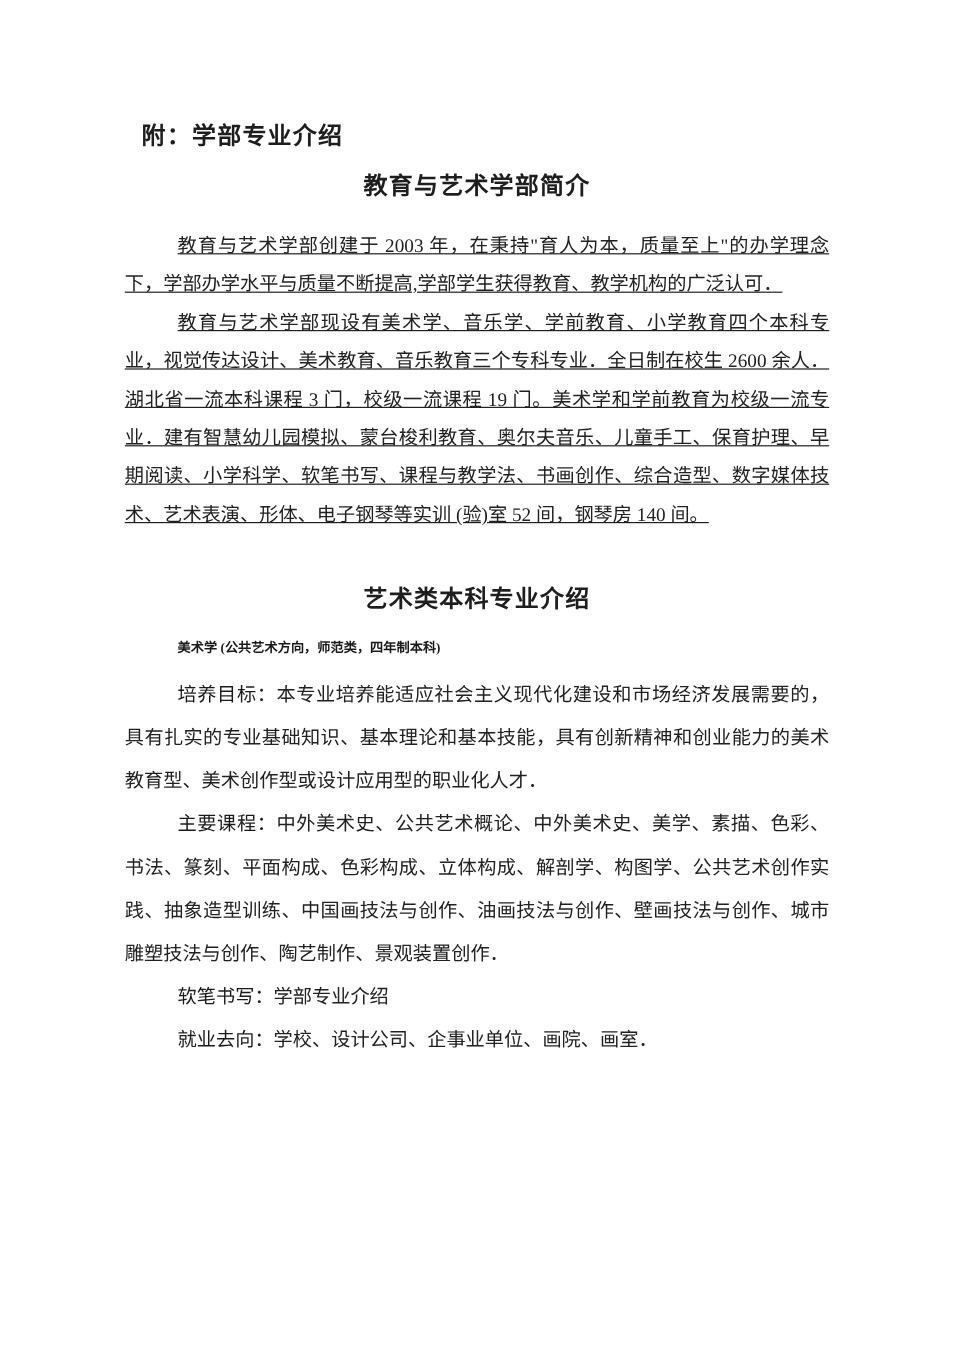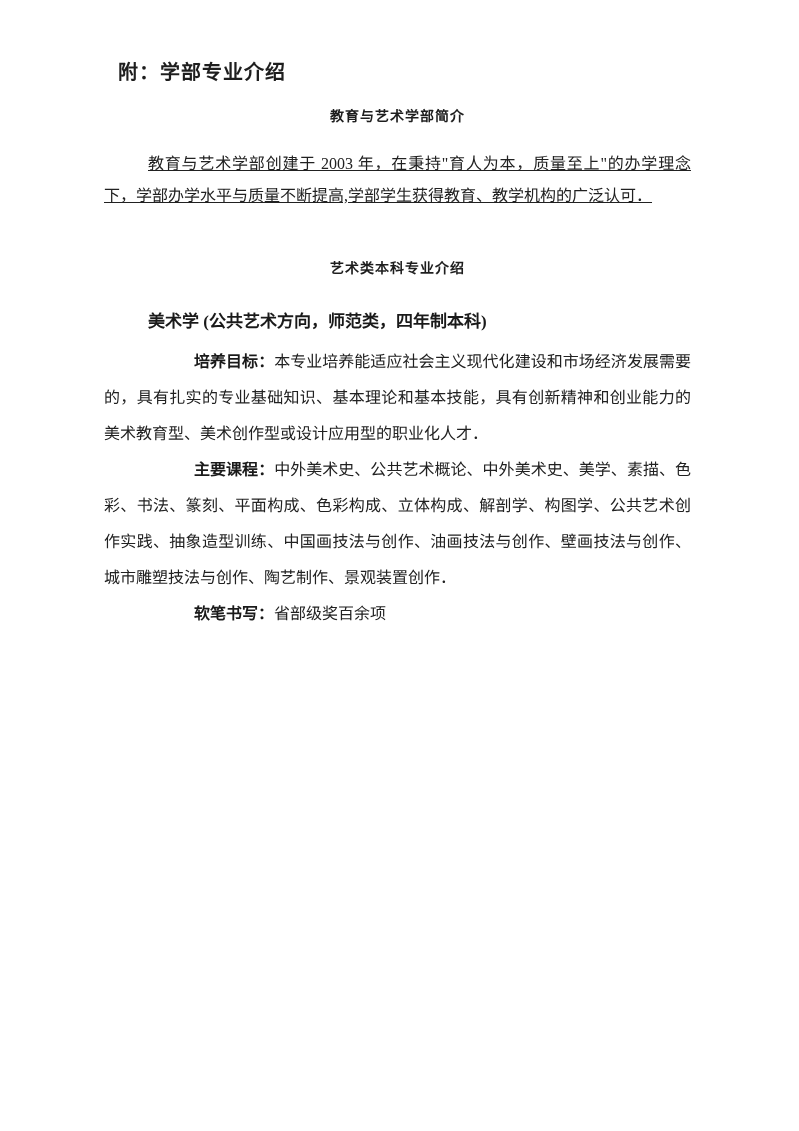--- a/index.html
+++ b/index.html
@@ -11,105 +11,108 @@
     width: 799px;
     height: 1131px;
     overflow: hidden;
     color: #1e1e1e;
     font-family: "Liberation Serif", "DejaVu Serif", serif;
   }
   .page {
     box-sizing: border-box;
     width: 799px;
     height: 1131px;
-    padding: 60px 108px 0 104px;
+    padding: 102px 108px 0 104px;
     background: #ffffff;
   }
   .attachment-heading {
     font-family: "Liberation Sans", "DejaVu Sans", sans-serif;
     font-weight: bold;
     font-size: 20px;
     line-height: 24px;
     margin: 0 0 20px 14px;
     letter-spacing: 1px;
   }
   .center-heading {
-    font-family: Liberation Sans, sans-serif;
+    font-family: Liberation Mono, monospace;
     font-weight: bold;
-    font-size: 14px;
+    font-size: 20px;
     line-height: 24px;
     text-align: center;
     margin: 0 0 20px 0;
     letter-spacing: 1px;
   }
   .dept-heading {
     margin-top: 0;
   }
   .majors-heading {
     margin-top: 44px;
-    margin-bottom: 24px;
+    margin-bottom: 8px;
   }
   .body-para {
     font-size: 16px;
     line-height: 32px;
     text-align: justify;
     text-indent: 44px;
     margin: 0;
     color: #212121;
     text-decoration: underline;
   }
   .major-title {
-    font-size: 17px;
+    font-size: 11px;
     font-weight: bold;
     line-height: 36px;
     text-indent: 44px;
     margin: 0 0 4px 0;
     color: #1a1a1a;
   }
   .field-para {
     font-size: 16px;
     line-height: 36px;
     text-align: justify;
     text-indent: 44px;
     margin: 0;
     color: #212121;
   }
   .field-label {
-    font-weight: bold;
+    font-weight: normal;
     color: #1a1a1a;
-    margin-left: 46px;
   }
 </style>
 </head>
 <body>
 
 <div class="page">
 
   <h1 class="attachment-heading">附：学部专业介绍</h1>
 
   <section>
     <h2 class="center-heading dept-heading">教育与艺术学部简介</h2>
 
     <p class="body-para">教育与艺术学部创建于 2003 年，在秉持"育人为本，质量至上"的办学理念下，学部办学水平与质量不断提高,学部学生获得教育、教学机构的广泛认可．</p>
 
+    <p class="body-para">教育与艺术学部现设有美术学、音乐学、学前教育、小学教育四个本科专业，视觉传达设计、美术教育、音乐教育三个专科专业．全日制在校生 2600 余人．湖北省一流本科课程 3 门，校级一流课程 19 门。美术学和学前教育为校级一流专业．建有智慧幼儿园模拟、蒙台梭利教育、奥尔夫音乐、儿童手工、保育护理、早期阅读、小学科学、软笔书写、课程与教学法、书画创作、综合造型、数字媒体技术、艺术表演、形体、电子钢琴等实训 (验)室 52 间，钢琴房 140 间。</p>
 
   </section>
 
   <section>
     <h2 class="center-heading majors-heading">艺术类本科专业介绍</h2>
 
     <p class="major-title">美术学 (公共艺术方向，师范类，四年制本科)</p>
 
     <p class="field-para">
       <span class="field-label">培养目标：</span><span>本专业培养能适应社会主义现代化建设和市场经济发展需要的，具有扎实的专业基础知识、基本理论和基本技能，具有创新精神和创业能力的美术教育型、美术创作型或设计应用型的职业化人才．</span>
     </p>
 
     <p class="field-para">
       <span class="field-label">主要课程：</span><span>中外美术史、公共艺术概论、中外美术史、美学、素描、色彩、书法、篆刻、平面构成、色彩构成、立体构成、解剖学、构图学、公共艺术创作实践、抽象造型训练、中国画技法与创作、油画技法与创作、壁画技法与创作、城市雕塑技法与创作、陶艺制作、景观装置创作．</span>
     </p>
 
     <p class="field-para">
-      <span class="field-label">软笔书写：</span><span>省部级奖百余项</span>
+      <span class="field-label">软笔书写：</span><span>学部专业介绍</span>
     </p>
 
+    <p class="field-para">
+      <span class="field-label">就业去向：</span><span>学校、设计公司、企事业单位、画院、画室．</span>
+    </p>
   </section>
 
 </div>
 
 </body></html>

